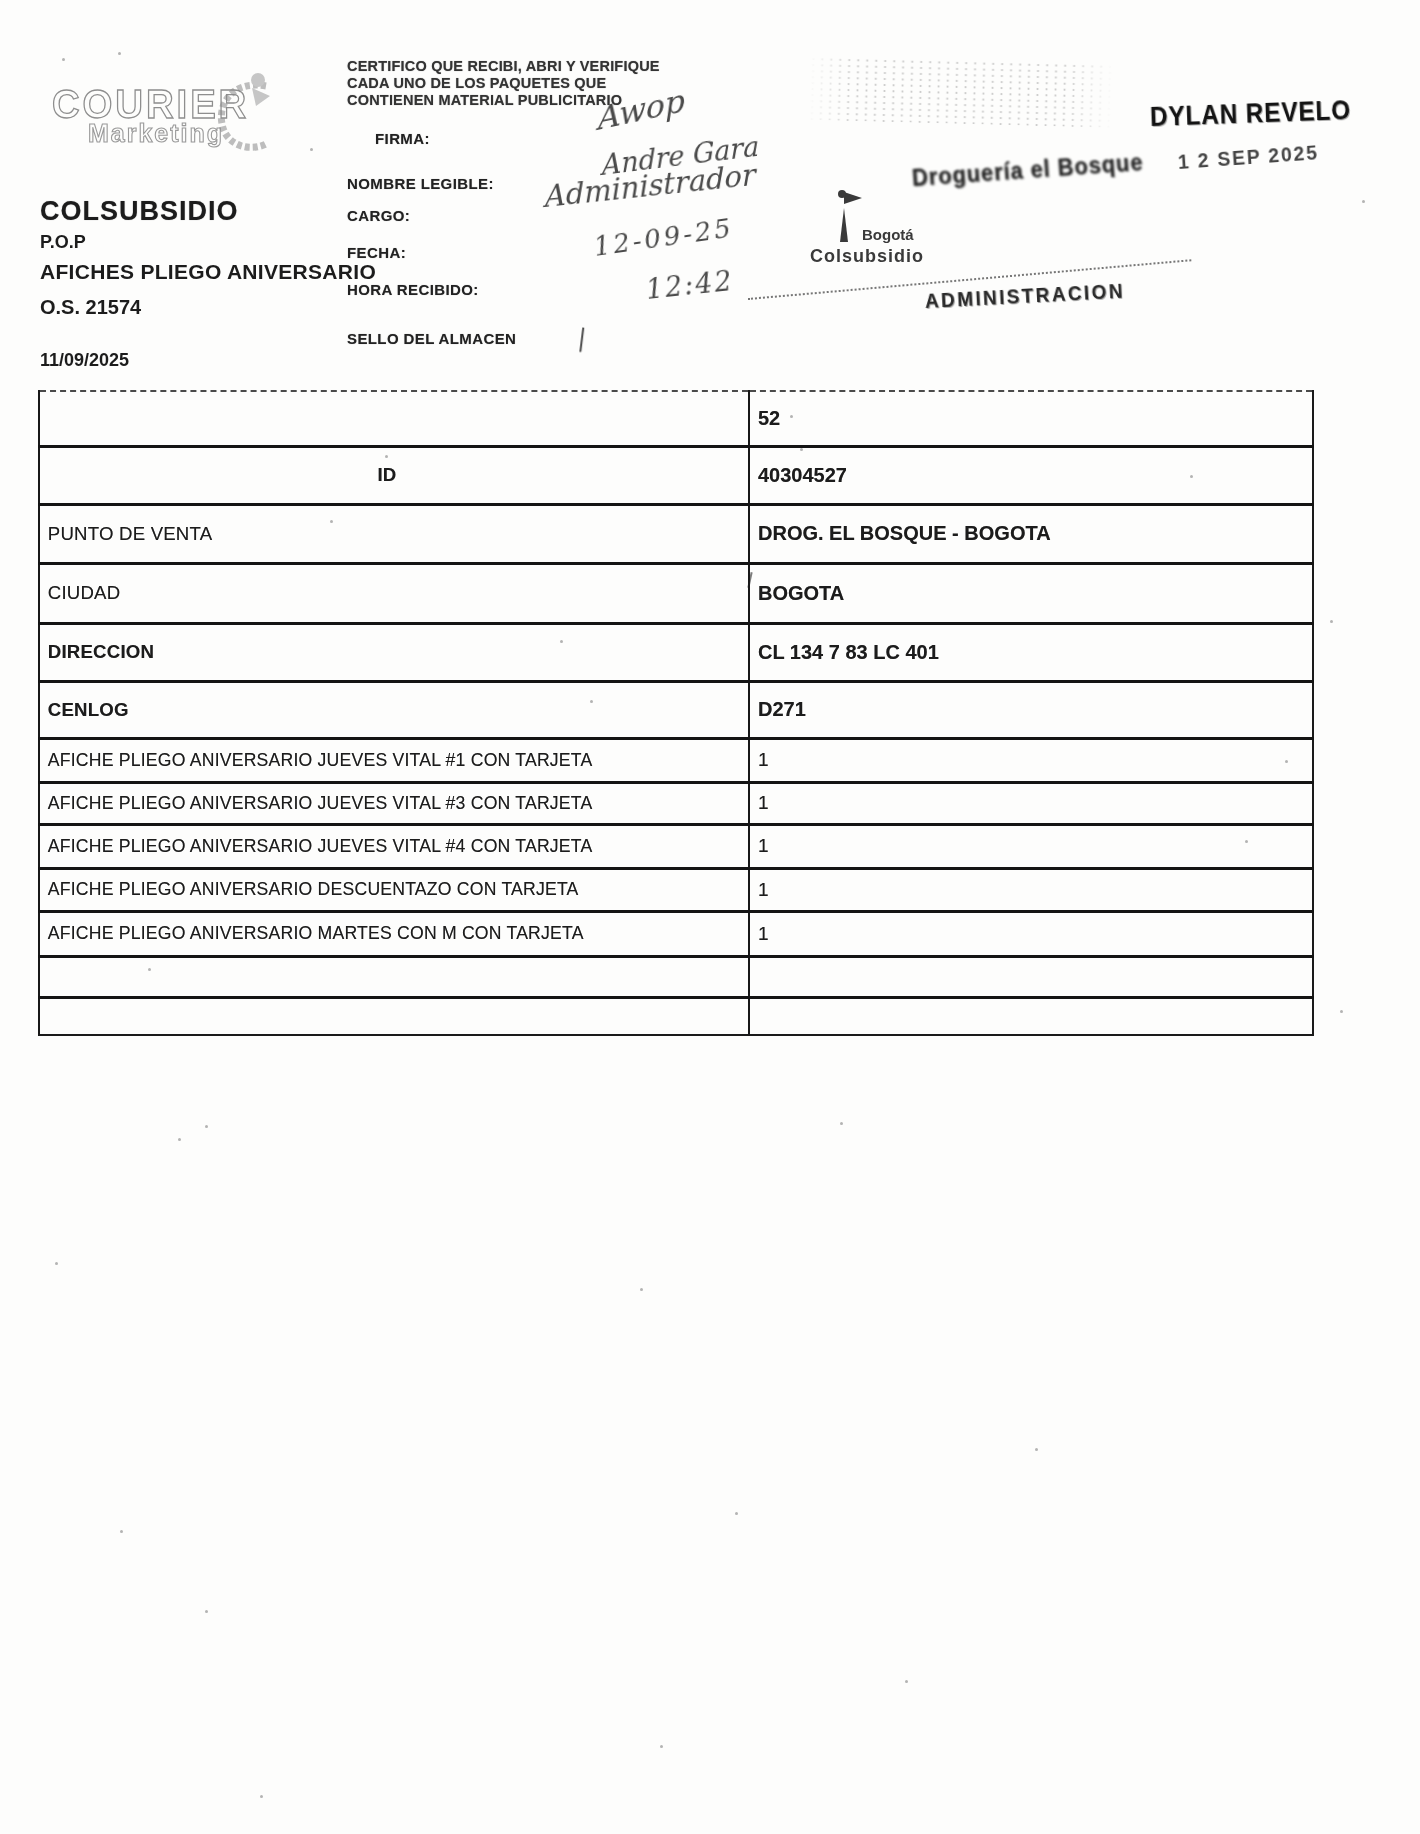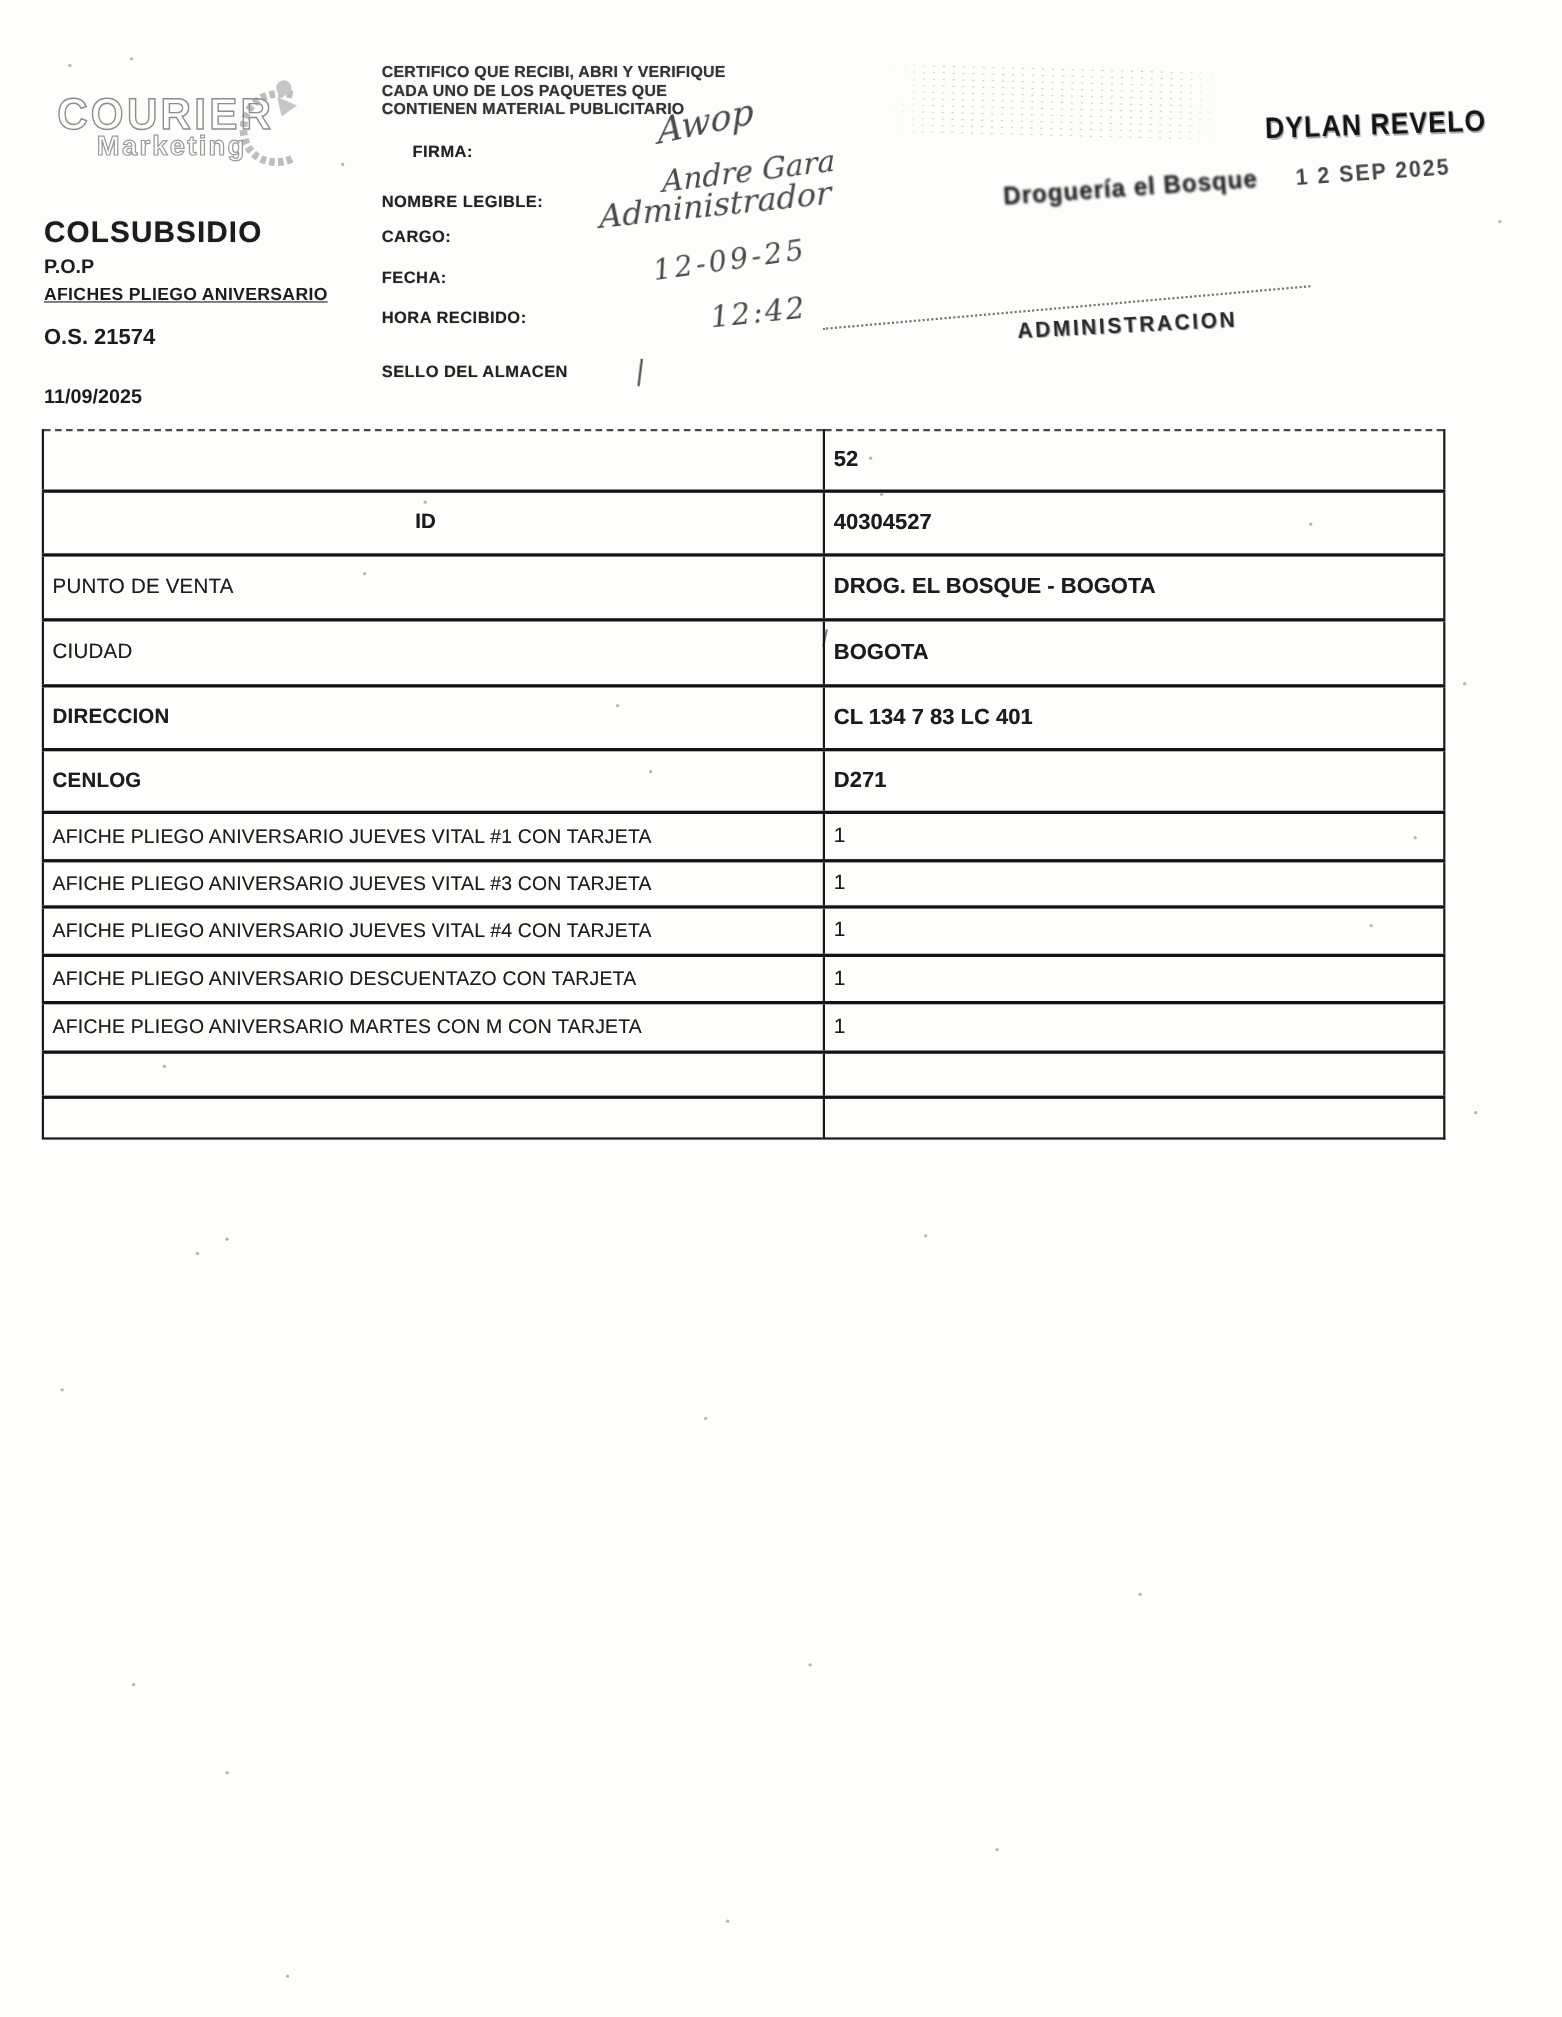--- a/index.html
+++ b/index.html
@@ -16,21 +16,21 @@
     transform:scaleX(.96);transform-origin:left top;
   }
   .logo-tag{
     position:absolute;left:88px;top:119px;font-size:25px;font-weight:bold;letter-spacing:2px;
     color:transparent;-webkit-text-stroke:1.1px #9a9a9a;filter:blur(.6px);text-align:center;
   }
   .logo-swoosh{position:absolute;left:212px;top:70px;opacity:.55;filter:blur(.6px);}
   
   .info-client{position:absolute;left:40px;top:196px;font-size:27px;font-weight:bold;letter-spacing:1px;text-shadow:0 0 1px rgba(0,0,0,.4);}
   .info-pop{position:absolute;left:40px;top:232px;font-size:18px;font-weight:bold;}
-  .info-campaign{position:absolute;left:40px;top:260px;font-size:16px;font-weight:600;letter-spacing:.3px;text-decoration:underline;}
+  .info-campaign{position:absolute;left:40px;top:260px;font-size:21px;font-weight:600;letter-spacing:.3px;}
   .info-os{position:absolute;left:40px;top:296px;font-size:20px;font-weight:bold;}
   .info-date{position:absolute;left:40px;top:350px;font-size:18px;font-weight:600;}
   
   .cert-lines{position:absolute;left:347px;top:58px;font-size:14.5px;font-weight:600;line-height:17px;color:#333;letter-spacing:.2px;text-shadow:0 0 1px rgba(40,40,40,.5);}
   .cert-label{position:absolute;font-size:15px;font-weight:bold;color:#222;letter-spacing:.4px;text-shadow:0 0 1px rgba(0,0,0,.35);}
   .lbl-firma{left:347px;top:130px;margin-left:28px;}
   .lbl-nombre{left:347px;top:175px;}
   .lbl-cargo{left:347px;top:207px;}
   .lbl-fecha{left:347px;top:244px;}
   .lbl-hora{left:347px;top:281px;}
@@ -131,20 +131,29 @@
   <div class="hw hw-fecha">12-09-25</div>
   <div class="hw hw-hora">12:42</div>
   <div class="hw hw-sello">|</div>
 
   <div class="stamp stamp-noise"></div>
   <div class="stamp stamp-dylan">DYLAN REVELO</div>
   <div class="stamp stamp-datestamp">1 2 SEP 2025</div>
   <div class="stamp stamp-drogueria">Droguería el Bosque</div>
   <div class="stamp stamp-admin">ADMINISTRACION</div>
 
+  <div class="stamp stamp-colsub">
+    <svg class="figure" width="34" height="56" viewBox="0 0 34 56">
+      <path d="M8 54 L12 20 L16 54 Z" fill="#3a3a3a"></path>
+      <path d="M12 20 L12 4 L30 10 L12 16 Z" fill="#3a3a3a"></path>
+      <circle cx="10" cy="6" r="4" fill="#3a3a3a"></circle>
+    </svg>
+    <span class="city">Bogotá</span>
+    <span class="brand">Colsubsidio</span>
+  </div>
 
   <div class="scrawl-line"></div>
   <div class="tick-mark"></div>
 
   <table class="receipt">
     <colgroup>
         <col style="width:710px">
         <col style="width:564px">
       </colgroup>
     <tbody>

